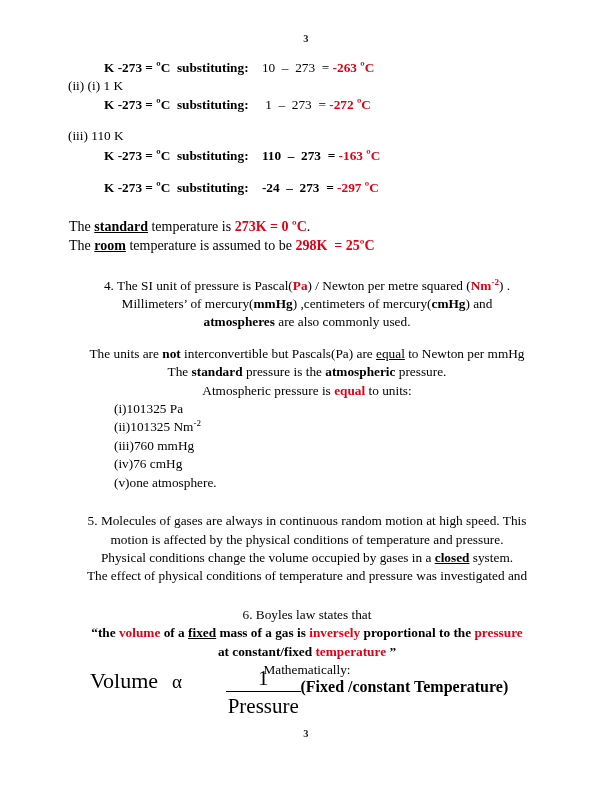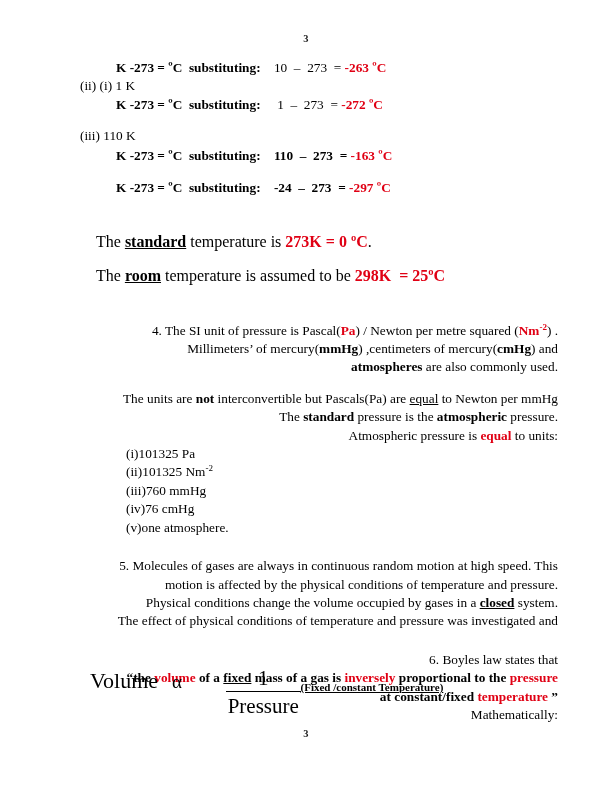--- a/index.html
+++ b/index.html
@@ -32,36 +32,36 @@
     font-size: 10.5px;
     font-weight: bold;
     letter-spacing: 0.2px;
     color: #1a1a1a;
   }
   .page-num.top { top: 33px; }
   .page-num.bottom { top: 728px; }
 
   .body-col {
     position: absolute;
-    left: 80px;
+    left: 68px;
     top: 58px;
     width: 478px;
   }
 
   .line {
-    font-size: 16px;
+    font-size: 14px;
     line-height: 18.4px;
     white-space: pre-wrap;
-    margin: 16px;
+    margin: 1px;
   }
   .para {
     font-size: 13.3px;
     line-height: 18.4px;
     margin: 0;
-    text-align: right;
+    text-align: center;
   }
   .b { font-weight: bold; }
   .u { text-decoration: underline; }
   .red { color: #E00014; }
   .bu { font-weight: bold; text-decoration: underline; }
 
   
   .eq {
     font-size: 13.3px;
     line-height: 19px;
@@ -129,28 +129,27 @@
     padding: 0 32px 1px 32px;
     display: block;
   }
   .math-den {
     font-size: 21px;
     line-height: 26px;
     display: block;
     padding-top: 1px;
   }
   .math-note {
-    font-size: 11px;
+    font-size: 16px;
     font-weight: bold;
     line-height: 14px;
     align-self: flex-start;
     padding-top: 14px;
     padding-left: 0px;
     white-space: pre;
-    text-decoration: underline;
   }
 </style>
 </head>
 <body>
 
 <div class="page">
 
   <div class="page-num top">3</div>
 
   <div class="body-col">

